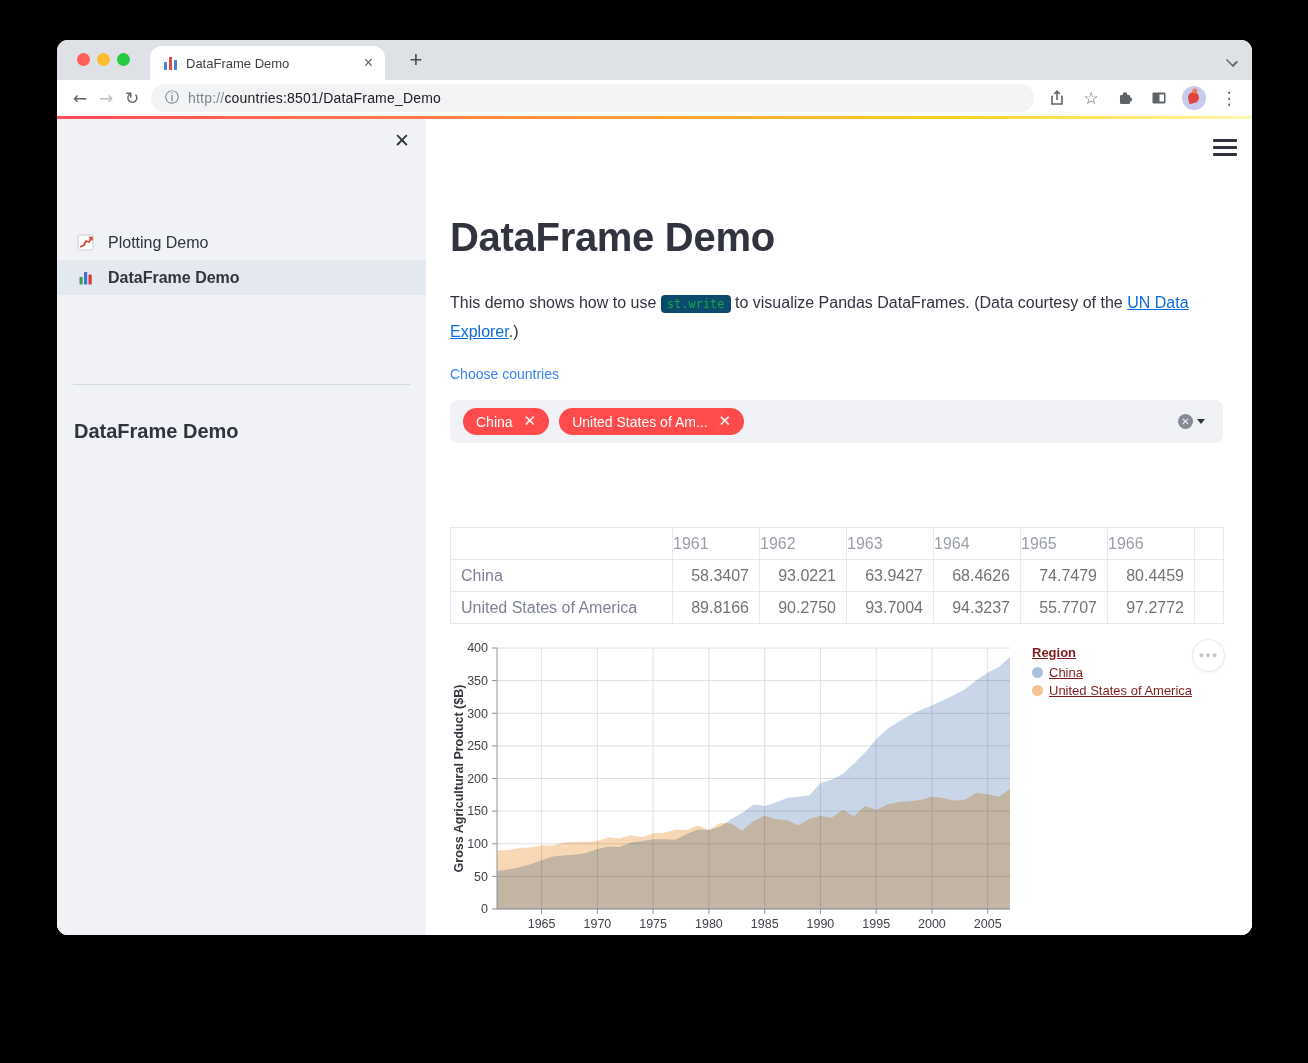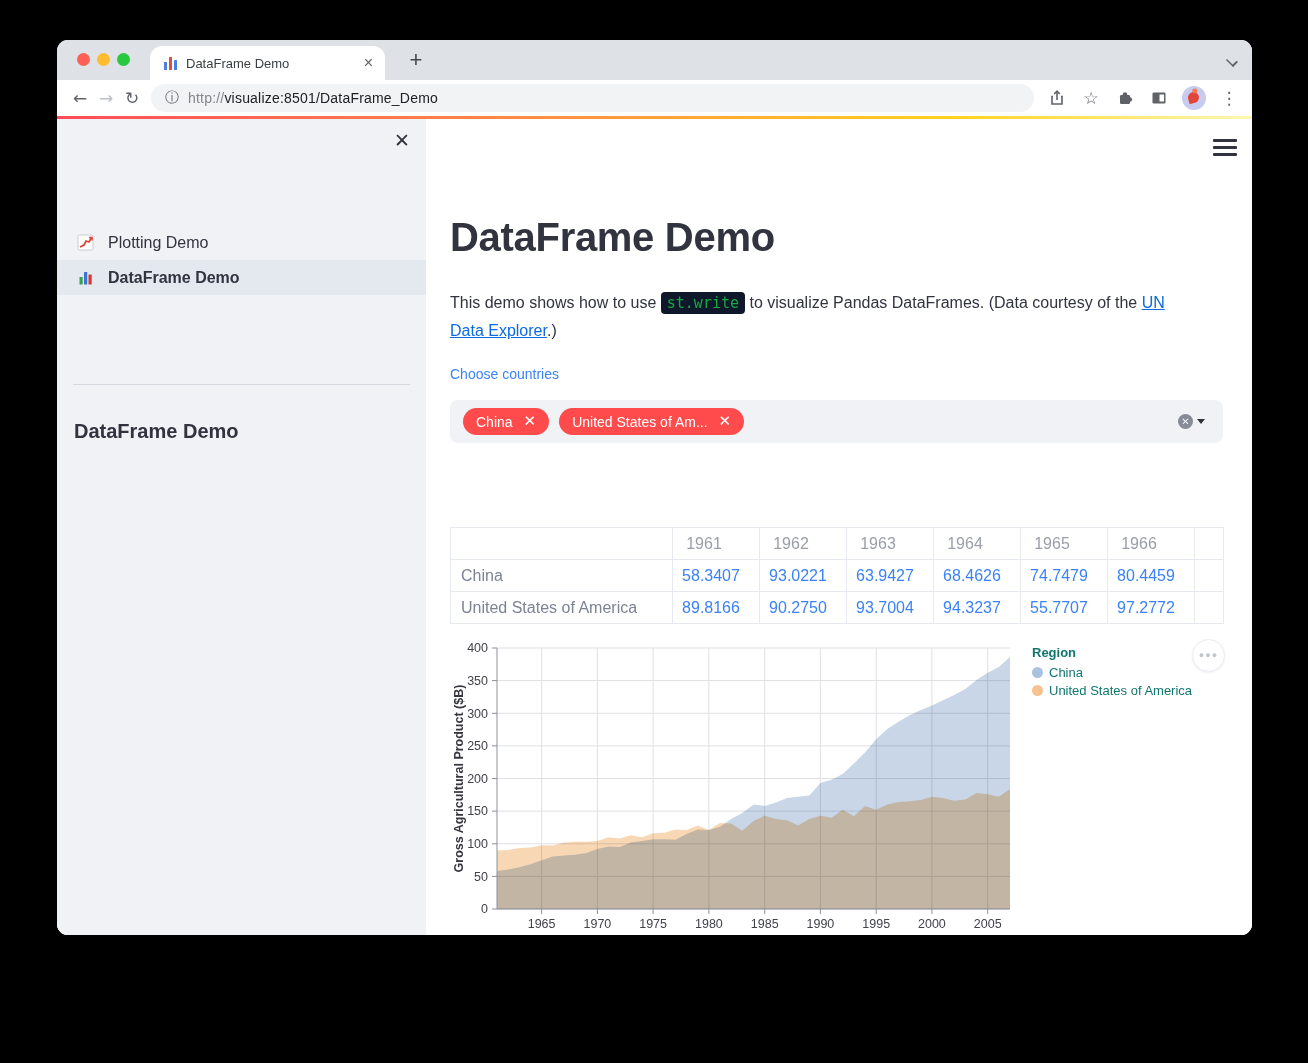--- a/index.html
+++ b/index.html
@@ -63,22 +63,22 @@
 
   .main { position:relative; flex:1; background:#fff; }
   .hamburger { position:absolute; top:20px; right:15px; width:24px; }
   .hamburger div { height:2.5px; background:#31333f; margin-bottom:4.5px; border-radius:1px; }
   .hamburger div:last-child { margin-bottom:0; }
 
   .page-title { position:absolute; top:96px; left:24px; font-size:40px; font-weight:800;
                 color:#31333f; letter-spacing:-.3px; }
   .intro { position:absolute; top:170px; left:24px; width:748px; font-size:16px; line-height:28px;
            color:#31333f; }
-  .intro code { font-family:"DejaVu Sans Mono", monospace; font-size:15px; color:#15a843;
-                background:#0f172a; padding:2px 6px; border-radius:4px; }
+  .intro code { font-family:"DejaVu Sans Mono", monospace; font-size:12px; color:#15a843;
+                background:#0c4a6e; padding:2px 6px; border-radius:4px; }
   .intro a { color:#0c6be0; text-decoration:underline; }
 
   .ms-label { position:absolute; top:247px; left:24px; font-size:14px; color:#3b82f6; }
   .ms-box { position:absolute; top:281px; left:24px; width:773px; height:43px; background:#f0f2f6;
             border-radius:8px; display:flex; align-items:center; padding-left:13px; gap:10px; }
   .pill { height:27px; background:#ff4b4b; border-radius:14px; color:#fff; font-size:14px;
           display:flex; align-items:center; padding:0 13px; gap:11px; font-weight:500; }
   .pill .x { font-family:"DejaVu Sans", sans-serif; font-size:15px; font-weight:700; line-height:15px; }
   .ms-clear { position:absolute; right:30px; top:14px; width:15px; height:15px; border-radius:50%;
               background:#878b96; color:#f0f2f6; font-size:10px; line-height:15px; text-align:center;
@@ -86,27 +86,27 @@
   .ms-caret { position:absolute; right:18px; top:19px; width:0; height:0;
               border-left:4.5px solid transparent; border-right:4.5px solid transparent;
               border-top:5.5px solid #31333f; }
 
   .section-heading { position:absolute; top:356px; left:24px; font-size:28px; font-weight:700;
                      color:#31333f; }
 
   table.df { position:absolute; top:408px; left:24px; width:773px; border-collapse:collapse;
              table-layout:fixed; font-size:16px; }
   table.df th, table.df td { border:1px solid #e6e9ef; height:32px; white-space:nowrap; overflow:hidden; }
-  table.df thead th { color:#9a9ea9; font-weight:400; text-align:center; padding-right:24px; }
-  table.df td { color:#3b82f6; text-align:center; padding-right:10px; }
+  table.df thead th { color:#9a9ea9; font-weight:400; text-align:left; padding-right:24px; }
+  table.df td { color:#737373; text-align:right; padding-right:10px; }
   table.df .rowlabel { color:#7d8294; font-weight:400; text-align:left; padding-left:10px; }
   table.df col.c-label { width:222px; } table.df col.c-year { width:87px; } table.df col.c-sliver { width:29px; }
 
   .chart-svg { position:absolute; left:24px; top:523px; }
-  .legend { position:absolute; left:606px; top:526px; font-size:13px; color:#0f766e; }
+  .legend { position:absolute; left:606px; top:526px; font-size:13px; color:#7f1d1d;text-decoration:underline; }
   .legend .lg-title { font-weight:700; margin-bottom:5px; }
   .lg-item { display:flex; align-items:center; gap:6px; margin-bottom:3px; }
   .lg-dot { width:11px; height:11px; border-radius:50%; flex:none; }
   .more-btn { position:absolute; left:766px; top:520px; width:33px; height:33px; border-radius:50%;
               background:#fff; border:1px solid #e9ebf1; box-shadow:0 1px 3px rgba(0,0,0,.06);
               color:#c3c5cc; font-size:9px; letter-spacing:1px; text-align:center; line-height:31px; }
 
   
   .mini-chart { display:flex; align-items:flex-end; gap:2px; height:14px; }
   .mini-chart i { width:3px; display:block; border-radius:.5px; }
@@ -134,21 +134,21 @@
     <div class="newtab">+</div>
     <div class="tabsearch"></div>
   </div>
 
   <div class="toolbar">
     <div class="nav-glyph">←</div>
     <div class="nav-glyph disabled">→</div>
     <div class="nav-glyph">↻</div>
     <div class="urlbar">
       <span class="info-glyph">ⓘ</span>
-      <span class="url-text"><span class="scheme">http://</span><span>visualize:8501/DataFrame_Demo</span></span>
+      <span class="url-text"><span class="scheme">http://</span><span>countries:8501/DataFrame_Demo</span></span>
     </div>
     <div class="tool-icons">
       <span class="ic">
         <svg width="18" height="18" viewBox="0 0 18 18">
             <g stroke="#5f6368" stroke-width="1.6" fill="none">
               <path d="M5 7.5 H4 V15 H14 V7.5 H13"></path>
               <path d="M9 11 V2.5"></path>
               <path d="M6.2 5 L9 2.2 L11.8 5"></path>
             </g>
           </svg>

